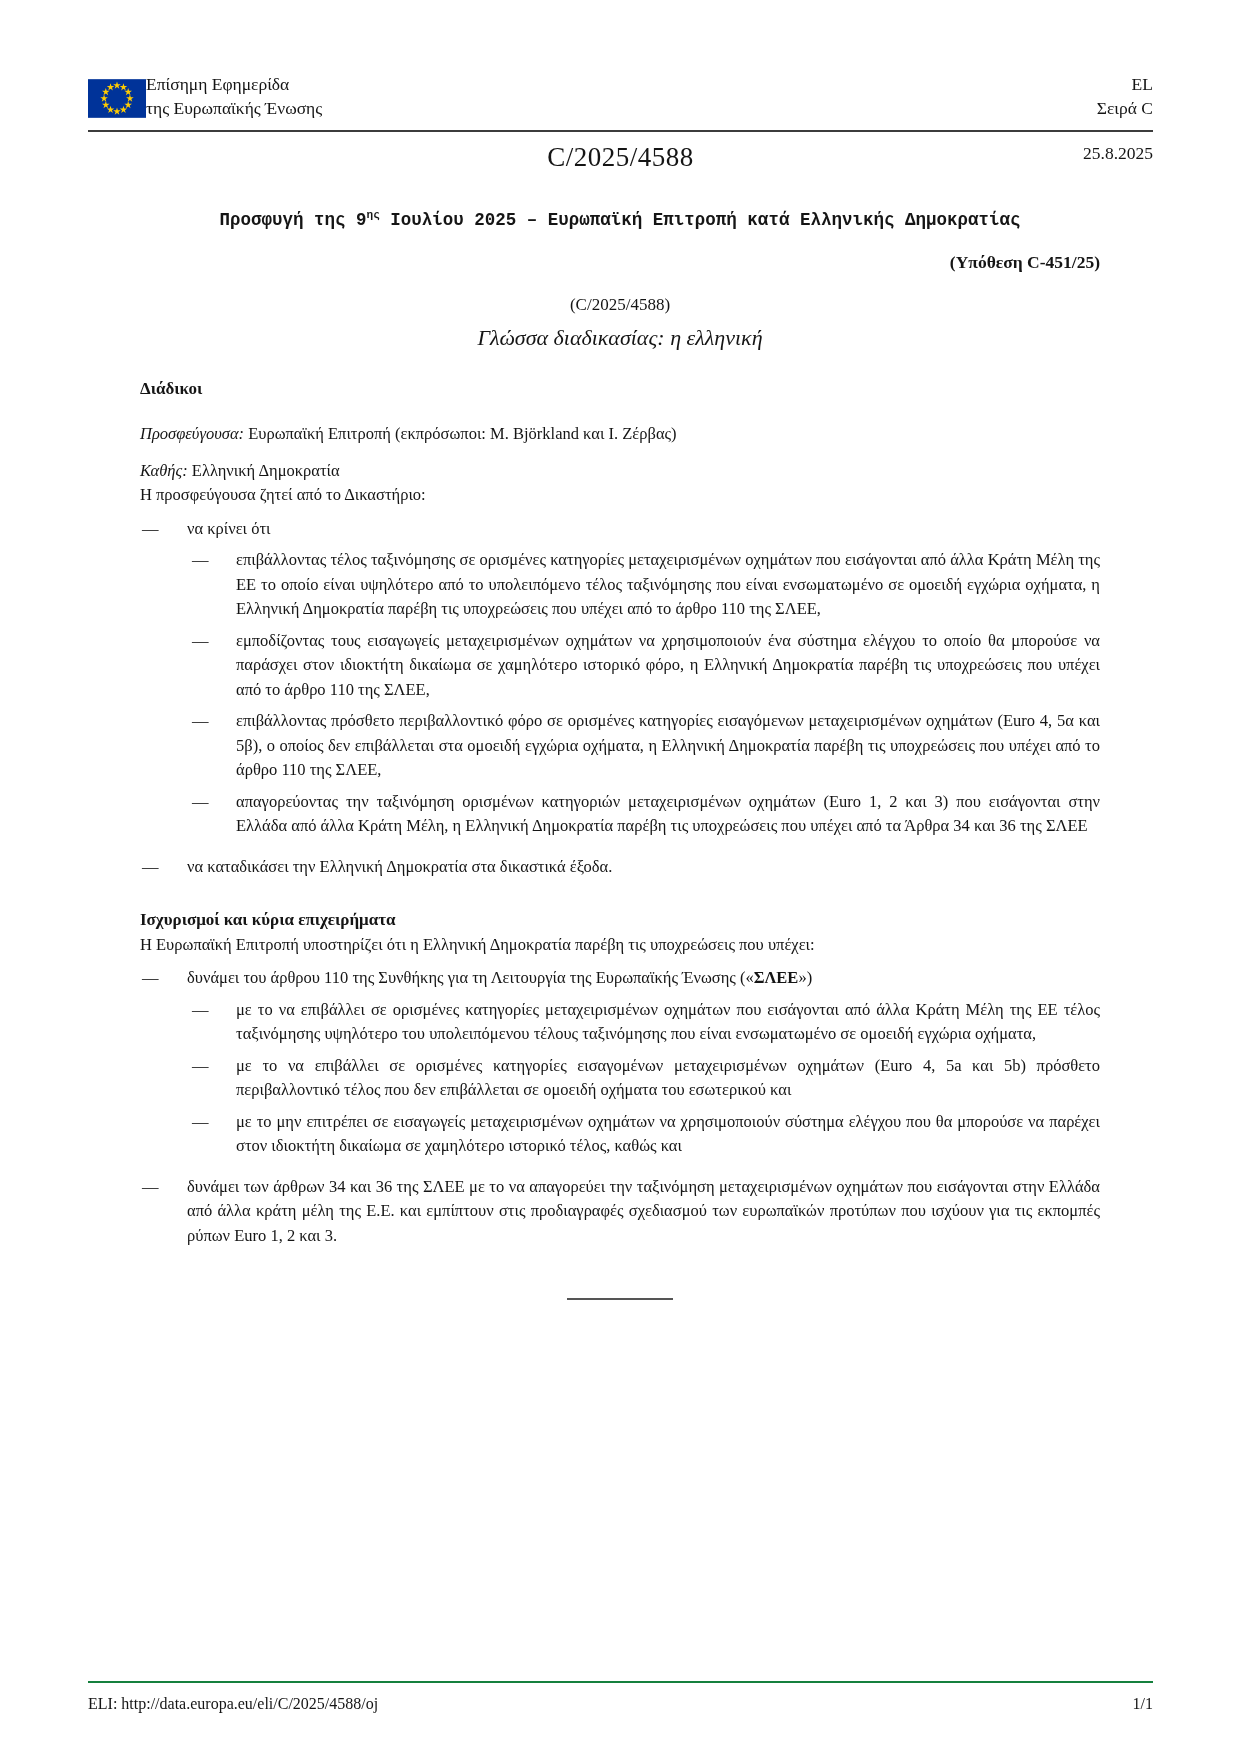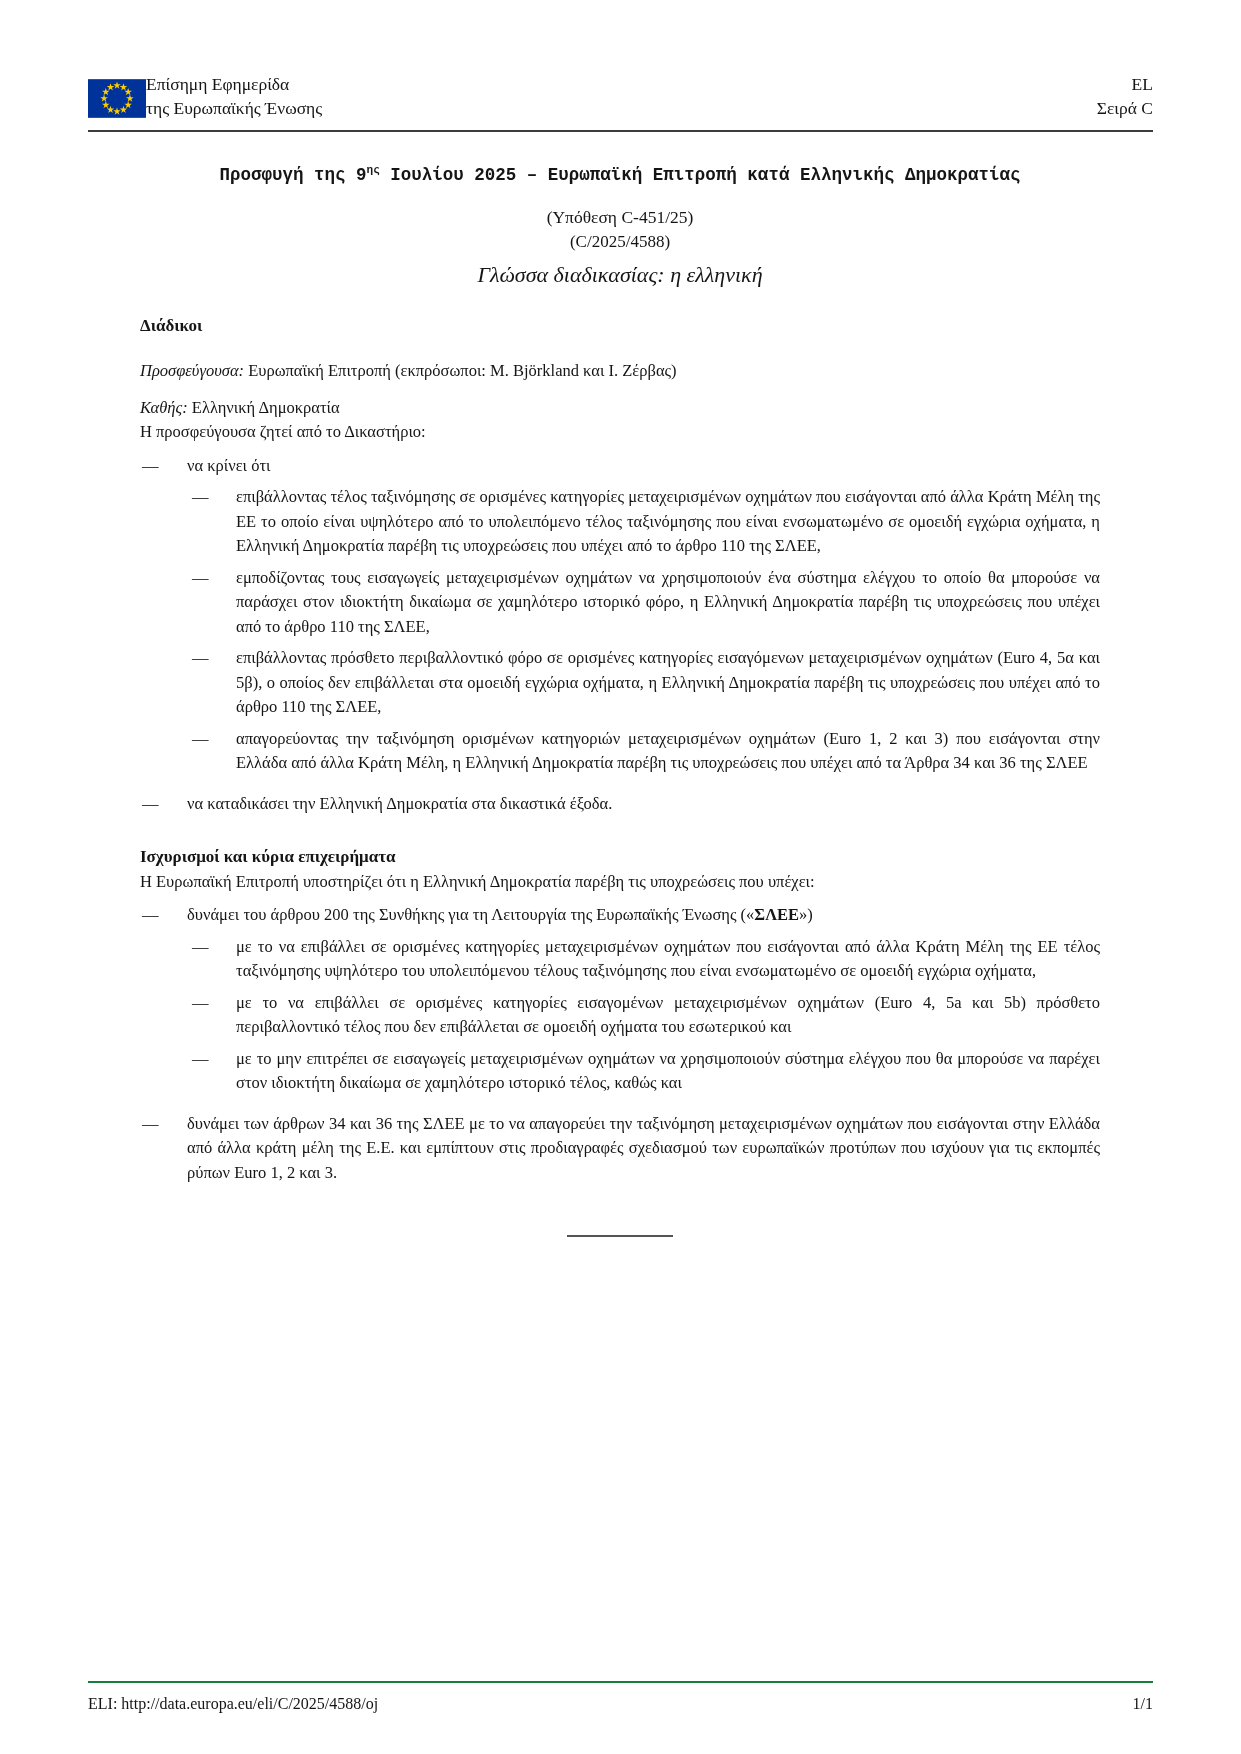--- a/index.html
+++ b/index.html
@@ -39,21 +39,21 @@
     font-size: 27px;
     line-height: 40px;
     letter-spacing: 0.5px;
   }
   .pubdate { position: absolute; right: 0; top: 4px; font-size: 17.5px; }
 
   
   .title-block { margin: 26px 141px 0 140px; text-align: center; }
   .title-main { font-weight: bold; font-size: 17.5px; margin-bottom: 18px; font-family: Liberation Mono, monospace; }
   .title-main sup { font-size: 11px; }
-  .title-case { font-weight: normal; font-size: 17.5px; margin-bottom: 0; }
+  .title-case { font-weight: bold; font-size: 17.5px; margin-bottom: 18px; text-align: right; }
   .title-ref { font-size: 17px; margin-bottom: 9px; }
   .title-lang { font-style: italic; font-size: 22px; }
 
   
   .content { margin: 0 141px 0 140px; }
   .sec-heading { font-weight: bold; font-size: 17px; }
   .h-parties { margin-top: 26px; }
   .p-applicant { margin-top: 21px; }
   .p-defendant { margin-top: 12px; }
   .h-claims { margin-top: 29px; }
@@ -130,20 +130,24 @@
       </div>
     </div>
     <div class="header-right">
       <div>EL</div>
       <div>Σειρά C</div>
     </div>
   </div>
 
   <div class="header-rule"></div>
 
+  <div class="docnum-row">
+    <div class="docnum">C/2025/4588</div>
+    <div class="pubdate">25.8.2025</div>
+  </div>
 
   <div class="title-block">
     <div class="title-main"><span>Προσφυγή της 9</span><sup>ης</sup><span> Ιουλίου 2025 – Ευρωπαϊκή Επιτροπή κατά Ελληνικής Δημοκρατίας</span></div>
     <div class="title-case">(Υπόθεση C-451/25)</div>
     <div class="title-ref">(C/2025/4588)</div>
     <div class="title-lang">Γλώσσα διαδικασίας: η ελληνική</div>
   </div>
 
   <div class="content">
 
@@ -171,21 +175,21 @@
     </div>
 
     <div class="li1 spaced">
       <span class="dash">—</span><span>να καταδικάσει την Ελληνική Δημοκρατία στα δικαστικά έξοδα.</span>
     </div>
 
     <div class="sec-heading h-pleas">Ισχυρισμοί και κύρια επιχειρήματα</div>
     <div class="p-intro">Η Ευρωπαϊκή Επιτροπή υποστηρίζει ότι η Ελληνική Δημοκρατία παρέβη τις υποχρεώσεις που υπέχει:</div>
 
     <div class="li1">
-      <span class="dash">—</span><span>δυνάμει του άρθρου 200 της Συνθήκης για τη Λειτουργία της Ευρωπαϊκής Ένωσης («</span><b>ΣΛΕΕ</b><span>»)</span>
+      <span class="dash">—</span><span>δυνάμει του άρθρου 110 της Συνθήκης για τη Λειτουργία της Ευρωπαϊκής Ένωσης («</span><b>ΣΛΕΕ</b><span>»)</span>
     </div>
 
     <div class="li2">
       <span class="dash">—</span><span>με το να επιβάλλει σε ορισμένες κατηγορίες μεταχειρισμένων οχημάτων που εισάγονται από άλλα Κράτη Μέλη της ΕΕ τέλος ταξινόμησης υψηλότερο του υπολειπόμενου τέλους ταξινόμησης που είναι ενσωματωμένο σε ομοειδή εγχώρια οχήματα,</span>
     </div>
     <div class="li2">
       <span class="dash">—</span><span>με το να επιβάλλει σε ορισμένες κατηγορίες εισαγομένων μεταχειρισμένων οχημάτων (Euro 4, 5a και 5b) πρόσθετο περιβαλλοντικό τέλος που δεν επιβάλλεται σε ομοειδή οχήματα του εσωτερικού και</span>
     </div>
     <div class="li2">
       <span class="dash">—</span><span>με το μην επιτρέπει σε εισαγωγείς μεταχειρισμένων οχημάτων να χρησιμοποιούν σύστημα ελέγχου που θα μπορούσε να παρέχει στον ιδιοκτήτη δικαίωμα σε χαμηλότερο ιστορικό τέλος, καθώς και</span>

